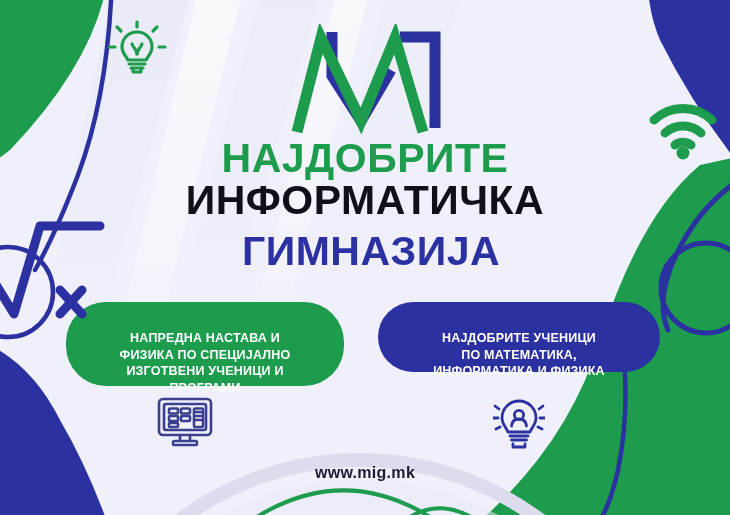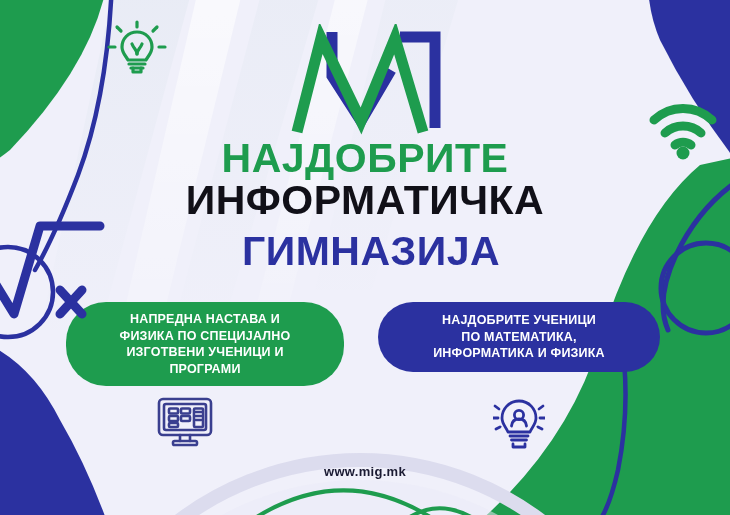--- a/index.html
+++ b/index.html
@@ -33,21 +33,21 @@
     letter-spacing:0.5px;
     white-space:nowrap;
   }
   .t1{font-size:41px;color:#1e9c4e;margin-bottom:1px;}
   .t2{font-size:41px;color:#111018;margin-bottom:10px;}
   .t3{font-size:41px;color:#2b31a0;margin-left:12px;}
 
   
   .badge{
     position:absolute;
-    display:flex;align-items:center;justify-content:center;
+    display:flex;align-items:flex-start;justify-content:center;
     text-align:center;
     color:#ffffff;
     font-weight:bold;
     font-size:12.5px;
     line-height:1.32;
     letter-spacing:0.2px;
     border-radius:40px;
     padding:28px 16px;
     box-sizing:border-box;
   }
@@ -68,21 +68,21 @@
   .ic-bulb-top{left:106px;top:18px;}
   .ic-wifi{left:648px;top:100px;}
   .ic-sqrt{left:0px;top:218px;}
   .ic-monitor{left:156px;top:396px;}
   .ic-bulbperson{left:493px;top:396px;}
 
   
   .url{
     position:absolute;left:0;top:464px;width:730px;
     text-align:center;
-    font-size:13px;font-weight:bold;
+    font-size:16px;font-weight:bold;
     color:#1b1b33;
     letter-spacing:0.3px;
   }
 </style>
 </head>
 <body>
 
 <div id="poster">
 
   <svg class="bg-svg" viewBox="0 0 730 515">

